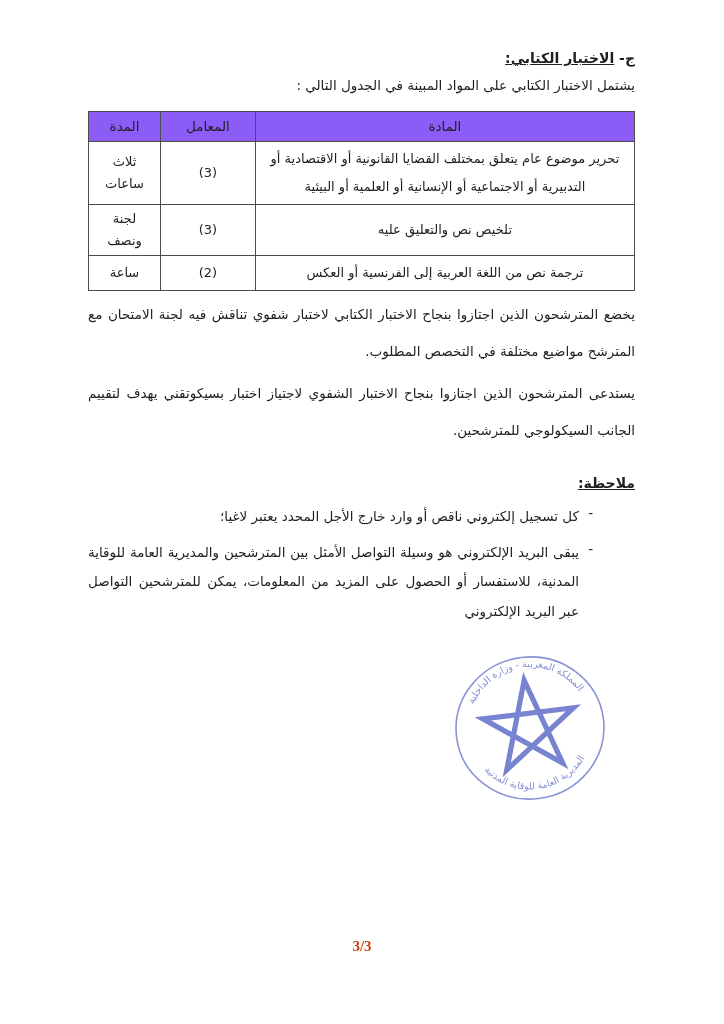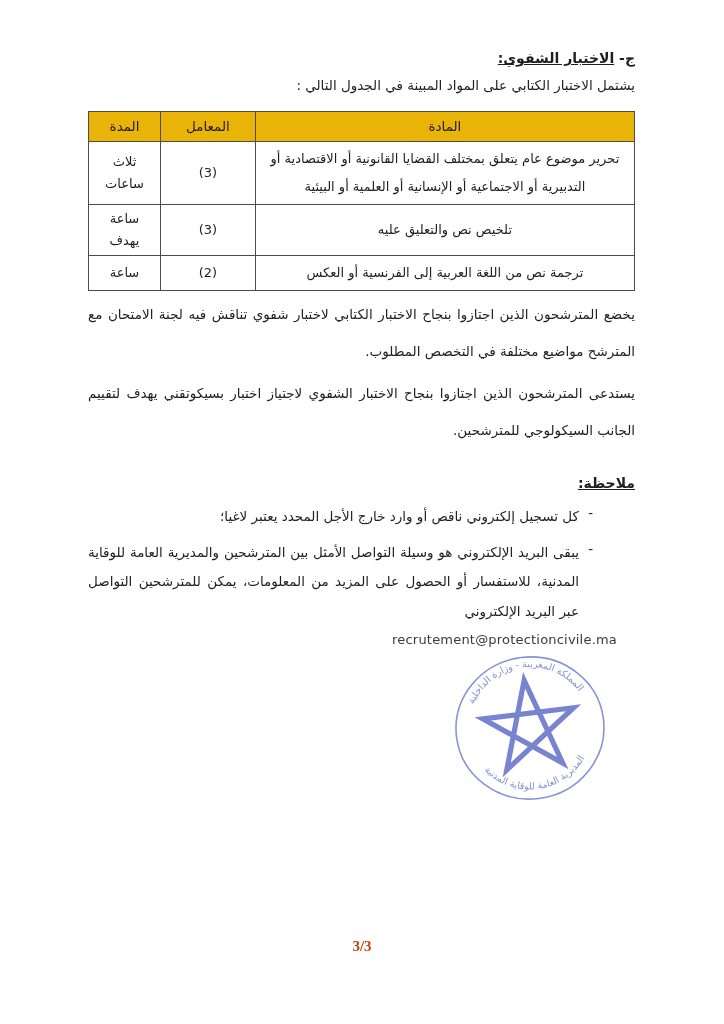--- a/index.html
+++ b/index.html
@@ -21,21 +21,21 @@
   .intro-line{margin-top:3px;}
   
   table.exam{
     border-collapse:collapse;width:547px;margin-top:14px;
     font-size:13px;
   }
   table.exam td,table.exam th{
     border:1px solid #4c4c4c;text-align:center;vertical-align:middle;
     padding:3px 6px;font-weight:normal;
   }
-  table.exam th{background:#eab308;height:22px;font-size:13.5px;}
+  table.exam th{background:#8b5cf6;height:22px;font-size:13.5px;}
   td.subject-cell{line-height:2.15;}
   col.c-subject{width:380px;}
   col.c-coeff{width:95px;}
   col.c-duration{width:72px;}
   
   .h-oral{margin-top:33px;}
   .para{
     margin-top:5px;text-align:justify;line-height:2.75;
   }
   .h-psycho{margin-top:7px;}
@@ -63,21 +63,21 @@
     font-family:"Liberation Serif",serif;font-weight:bold;font-size:15px;color:#c2410c;
   }
 </style>
 </head>
 <body>
 
 <div class="page">
   <div class="content">
 
     <div class="sec-heading h-written">
-      <span>ج- </span><span class="u">الاختبار الشفوي:</span>
+      <span>ج- </span><span class="u">الاختبار الكتابي:</span>
     </div>
 
     <div class="intro-line">يشتمل الاختبار الكتابي على المواد المبينة في الجدول التالي :</div>
 
     <table class="exam" dir="rtl">
       <colgroup>
         <col class="c-subject">
           <col class="c-coeff">
           <col class="c-duration">
       </colgroup>
@@ -90,21 +90,21 @@
       </thead>
       <tbody>
         <tr>
           <td class="subject-cell">تحرير موضوع عام يتعلق بمختلف القضايا القانونية أو الاقتصادية أو التدبيرية أو الاجتماعية أو الإنسانية أو العلمية أو البيئية</td>
           <td>(3)</td>
           <td>ثلاث ساعات</td>
         </tr>
         <tr>
           <td class="subject-cell">تلخيص نص والتعليق عليه</td>
           <td>(3)</td>
-          <td>ساعة يهدف</td>
+          <td>لجنة ونصف</td>
         </tr>
         <tr>
           <td class="subject-cell">ترجمة نص من اللغة العربية إلى الفرنسية أو العكس</td>
           <td>(2)</td>
           <td>ساعة</td>
         </tr>
       </tbody>
     </table>
 
     <div class="para">يخضع المترشحون الذين اجتازوا بنجاح الاختبار الكتابي لاختبار شفوي تناقش فيه لجنة الامتحان مع المترشح مواضيع مختلفة في التخصص المطلوب.</div>
@@ -118,21 +118,20 @@
     <div class="bullet-row">
       <span class="bullet-dash">-</span>
       <span class="bullet-text">كل تسجيل إلكتروني ناقص أو وارد خارج الأجل المحدد يعتبر لاغيا؛</span>
     </div>
 
     <div class="bullet-row">
       <span class="bullet-dash">-</span>
       <span class="bullet-text">يبقى البريد الإلكتروني هو وسيلة التواصل الأمثل بين المترشحين والمديرية العامة للوقاية المدنية، للاستفسار أو الحصول على المزيد من المعلومات، يمكن للمترشحين التواصل عبر البريد الإلكتروني</span>
     </div>
 
-    <div class="email-line">recrutement@protectioncivile.ma</div>
 
   </div>
 
   <div class="stamp">
     <svg viewBox="-92 -83 184 166" xmlns="http://www.w3.org/2000/svg">
       <ellipse cx="0" cy="0" rx="74" ry="71" fill="none" stroke-width="1.6" opacity="0.75" stroke="#4a5bc0"></ellipse>
 
       <path d="M 0 -48 L 28.2 38.8 L -45.7 -14.8 L 45.7 -14.8 L -28.2 38.8 Z" fill="none" stroke-width="5.2" stroke-linejoin="miter" opacity="0.85" stroke="#4a5bc0"></path>
       <defs>
         <path id="arcTop" d="M -60 14 A 61.5 61.5 0 1 1 60 14" fill="none"></path>

